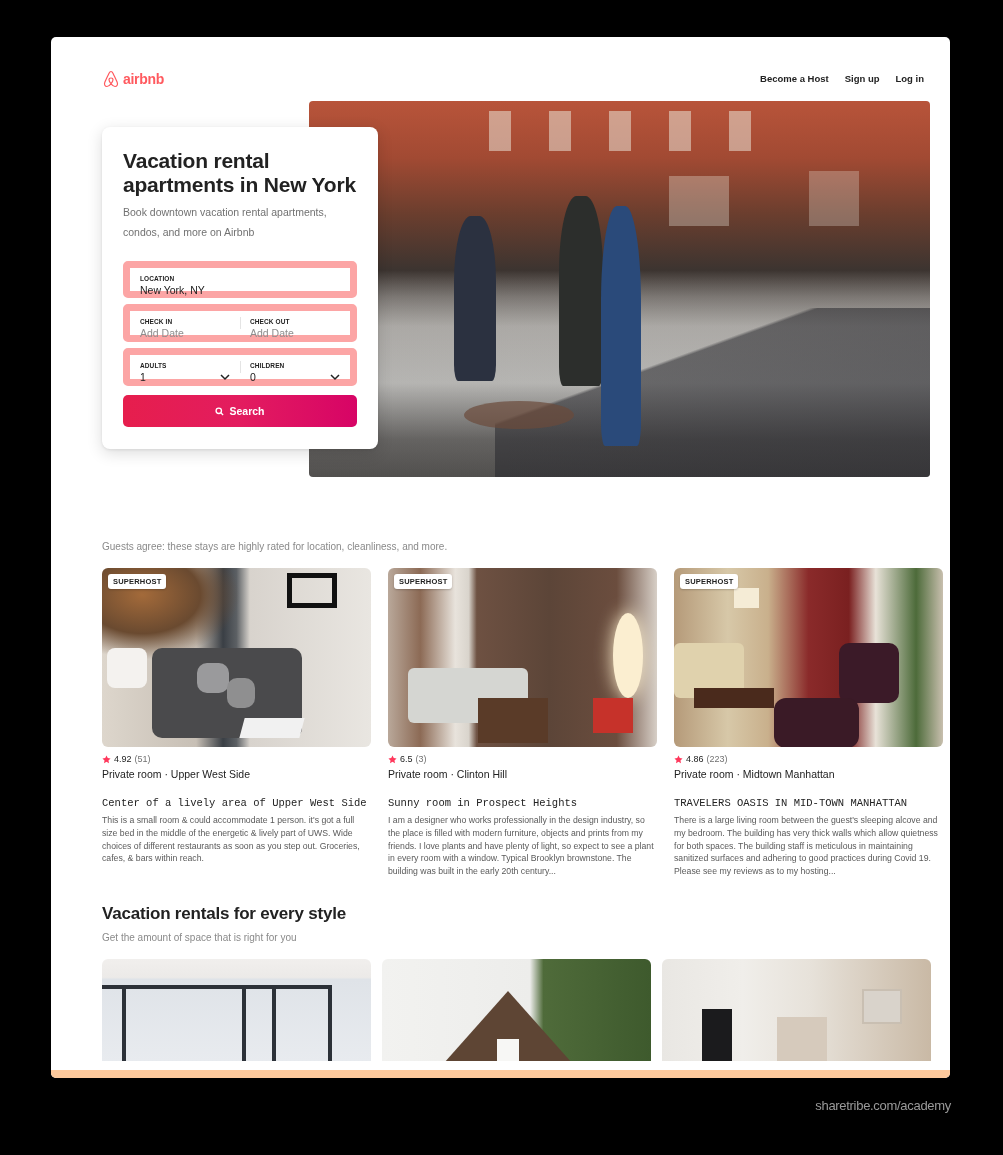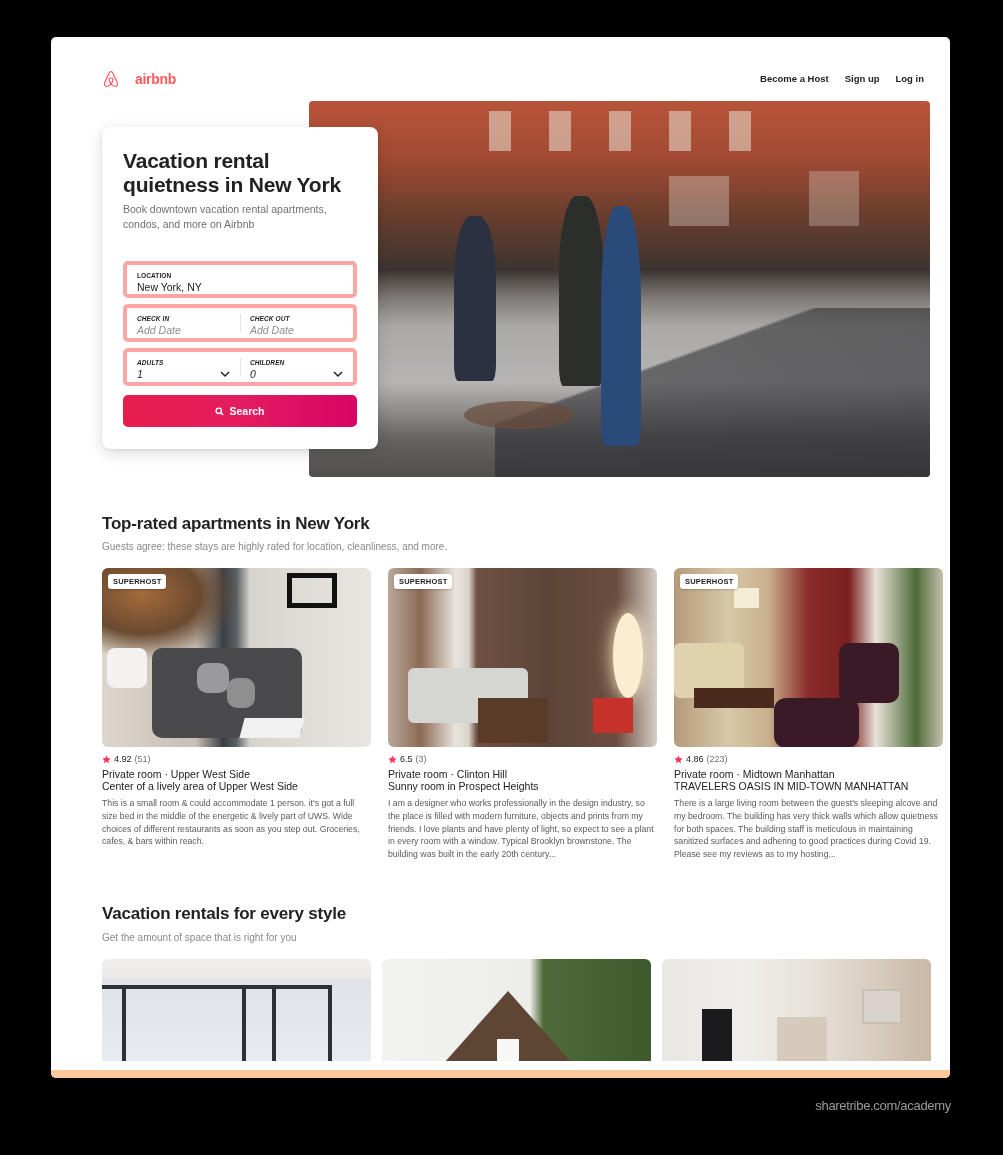--- a/index.html
+++ b/index.html
@@ -14,21 +14,21 @@
       position: absolute; left: 0; right: 0; bottom: 0; height: 8px;
       background: #fdc99c;
     }
     .footer-credit {
       position: absolute; right: 52px; top: 1098px;
       color: #9a9a9a; font-size: 13px; letter-spacing: -0.3px;
     }
 
     
     .header { position: absolute; left: 0; top: 0; width: 100%; height: 64px; }
-    .logo { position: absolute; left: 52px; top: 33px; display: flex; align-items: center; gap: 16px; color: var(--brand); }
+    .logo { position: absolute; left: 52px; top: 33px; display: flex; align-items: center; gap: 4px; color: var(--brand); }
     .logo-text { font-weight: bold; font-size: 14px; color: #ff5a5f; letter-spacing: -0.3px; }
     .nav { position: absolute; right: 26px; top: 36px; display: flex; gap: 16px; }
     .nav a { font-size: 9.5px; color: #222; text-decoration: none; font-weight: 600; }
 
     
     .hero-img {
       position: absolute; left: 258px; top: 64px; width: 621px; height: 376px;
       border-radius: 4px; overflow: hidden;
       background:
         linear-gradient(180deg, rgba(0,0,0,0) 0%, rgba(0,0,0,0) 45%, rgba(70,70,70,0.15) 60%),
@@ -39,33 +39,33 @@
       background: linear-gradient(160deg, rgba(0,0,0,0) 35%, rgba(40,40,45,0.55) 36%, rgba(40,40,45,0.65) 100%); }
     .hero-img .person { position: absolute; border-radius: 40% 40% 10% 10%; }
 
     .search-card {
       position: absolute; left: 51px; top: 90px; width: 276px; height: 322px;
       background: #fff; border-radius: 8px;
       box-shadow: 0 4px 16px rgba(0,0,0,0.14), 0 1px 3px rgba(0,0,0,0.08);
       padding: 22px 21px;
     }
     .search-card h1 { font-size: 21px; line-height: 23.5px; font-weight: bold; color: #222; letter-spacing: -0.2px; }
-    .search-card .sub { margin-top: 6px; font-size: 10.5px; line-height: 15px; color: #717171; }
+    .search-card .sub { margin-top: 6px; font-size: 10.5px; line-height: 20px; color: #717171; }
 
     .field-box {
-      border: 4px solid #fca5a5; border-radius: 5px; background: #fff;
+      border: 7px solid #fca5a5; border-radius: 5px; background: #fff;
       position: absolute; left: 21px; width: 234px;
     }
     .field-label { font-size: 6.5px; font-weight: bold; color: #222; letter-spacing: 0.1px; text-transform: uppercase; }
     .field-value { font-size: 10.5px; color: #222; margin-top: 2px; }
     .field-value.placeholder { color: #8e8e8e; }
     .loc-box { top: 134px; height: 37px; padding: 7px 10px; }
     .dates-box { top: 177px; height: 38px; display: flex; }
     .guests-box { top: 221px; height: 38px; display: flex; }
-    .half { flex: 1; padding: 7px 10px; position: relative; font-style: italic; }
+    .half { flex: 1; padding: 7px 10px; position: relative; }
     .half + .half::before { content: ""; position: absolute; left: 0; top: 6px; bottom: 6px; width: 1px; background: #e4e4e4; }
     .chev { position: absolute; right: 10px; top: 18px; width: 10px; height: 8px; }
 
     .search-btn {
       position: absolute; left: 21px; top: 268px; width: 234px; height: 32px;
       border-radius: 5px; border: none; color: #fff;
       background: linear-gradient(90deg, #e61e4d 0%, #e31c5f 50%, #d70466 100%);
       display: flex; align-items: center; justify-content: center; gap: 5px;
       font-size: 10.5px; font-weight: bold; cursor: pointer;
     }
@@ -78,21 +78,21 @@
     .card { width: 269px; }
     .card-img { width: 269px; height: 179px; border-radius: 6px; overflow: hidden; position: relative; }
     .badge {
       position: absolute; left: 6px; top: 6px; background: #fff; border-radius: 3px;
       font-size: 7.5px; font-weight: bold; color: #222; padding: 3px 5px; letter-spacing: 0.2px;
       box-shadow: 0 1px 2px rgba(0,0,0,0.2);
     }
     .rating { margin-top: 7px; display: flex; align-items: center; gap: 3px; font-size: 9px; color: #222; }
     .rating .count { color: #717171; }
     .card-type { margin-top: 4px; font-size: 10.5px; color: #222; }
-    .card-title { margin-top: 0; font-size: 10.5px; color: #222; }
+    .card-title { margin-top: 17px; font-size: 10.5px; color: #222; font-family: Liberation Mono, monospace; }
     .card-desc { margin-top: 5px; font-size: 8.7px; line-height: 12.8px; color: #5a5a5a; }
 
     .img1 { background:
       radial-gradient(ellipse at 15% 15%, #a36a3a 0%, #6a4a30 18%, rgba(0,0,0,0) 30%),
       linear-gradient(90deg, #ddd6cc 0%, #c7bfb5 35%, #3a3f45 45%, #5c6064 50%, #d8d3cd 55%, #e9e6e1 100%); }
     .img2 { background:
       linear-gradient(90deg, #b9a89a 0%, #8c6a55 12%, #e8e3dc 25%, #d9d4cc 30%, #6e5142 33%, #5c4538 60%, #6b4d3e 85%, #d7cfc7 100%); }
     .img3 { background:
       linear-gradient(90deg, #b59a79 0%, #d7c8a8 20%, #c9b08c 35%, #8a2a2a 50%, #7a2020 65%, #e8e2d8 75%, #4d6b3a 90%, #c8bfae 100%); }
 
@@ -132,21 +132,21 @@
     <div class="bldg-win" style="left:360px;top:75px;width:60px;height:50px;opacity:0.35"></div>
     <div class="bldg-win" style="left:500px;top:70px;width:50px;height:55px;opacity:0.3"></div>
     <div class="shadow"></div>
     <div class="person" style="left:145px;top:115px;width:42px;height:165px;background:#2b3140;"></div>
     <div class="person" style="left:250px;top:95px;width:44px;height:190px;background:#2c2e2c;"></div>
     <div class="person" style="left:292px;top:105px;width:40px;height:240px;background:#2a4a7a;"></div>
     <div style="position:absolute;left:155px;top:300px;width:110px;height:28px;border-radius:50%;background:#6b4a3a;opacity:0.7"></div>
   </div>
 
   <div class="search-card">
-    <h1>Vacation rental quietness in New York</h1>
+    <h1>Vacation rental apartments in New York</h1>
     <p class="sub">Book downtown vacation rental apartments, condos, and more on Airbnb</p>
 
     <div class="field-box loc-box">
       <div class="field-label">LOCATION</div>
       <div class="field-value">New York, NY</div>
     </div>
 
     <div class="field-box dates-box">
       <div class="half">
         <div class="field-label">CHECK IN</div>
@@ -177,21 +177,20 @@
 
     <button class="search-btn">
       <svg width="9" height="9" viewBox="0 0 10 10">
           <circle cx="4.2" cy="4.2" r="3" fill="none" stroke="#fff" stroke-width="1.5"></circle>
           <path d="M6.5 6.5L9 9" stroke="#fff" stroke-width="1.5"></path>
         </svg>
       <span>Search</span>
     </button>
   </div>
 
-  <h2 class="section-title" style="top:477px">Top-rated apartments in New York</h2>
   <p class="section-sub" style="top:504px">Guests agree: these stays are highly rated for location, cleanliness, and more.</p>
 
   <div class="cards">
     <div class="card">
       <div class="card-img img1">
         <div class="img-sofa" style="left:50px;top:80px;width:150px;height:90px;background:#4a4a4c;"></div>
         <div class="img-sofa" style="left:95px;top:95px;width:32px;height:30px;background:#9a9a9c;"></div>
         <div class="img-sofa" style="left:125px;top:110px;width:28px;height:30px;background:#8f8f90;"></div>
         <div style="position:absolute;left:5px;top:80px;width:40px;height:40px;background:#f4f2ef;border-radius:8px;"></div>
         <div style="position:absolute;left:140px;top:150px;width:60px;height:20px;background:#f1f1f1;transform:skew(-15deg);"></div>

